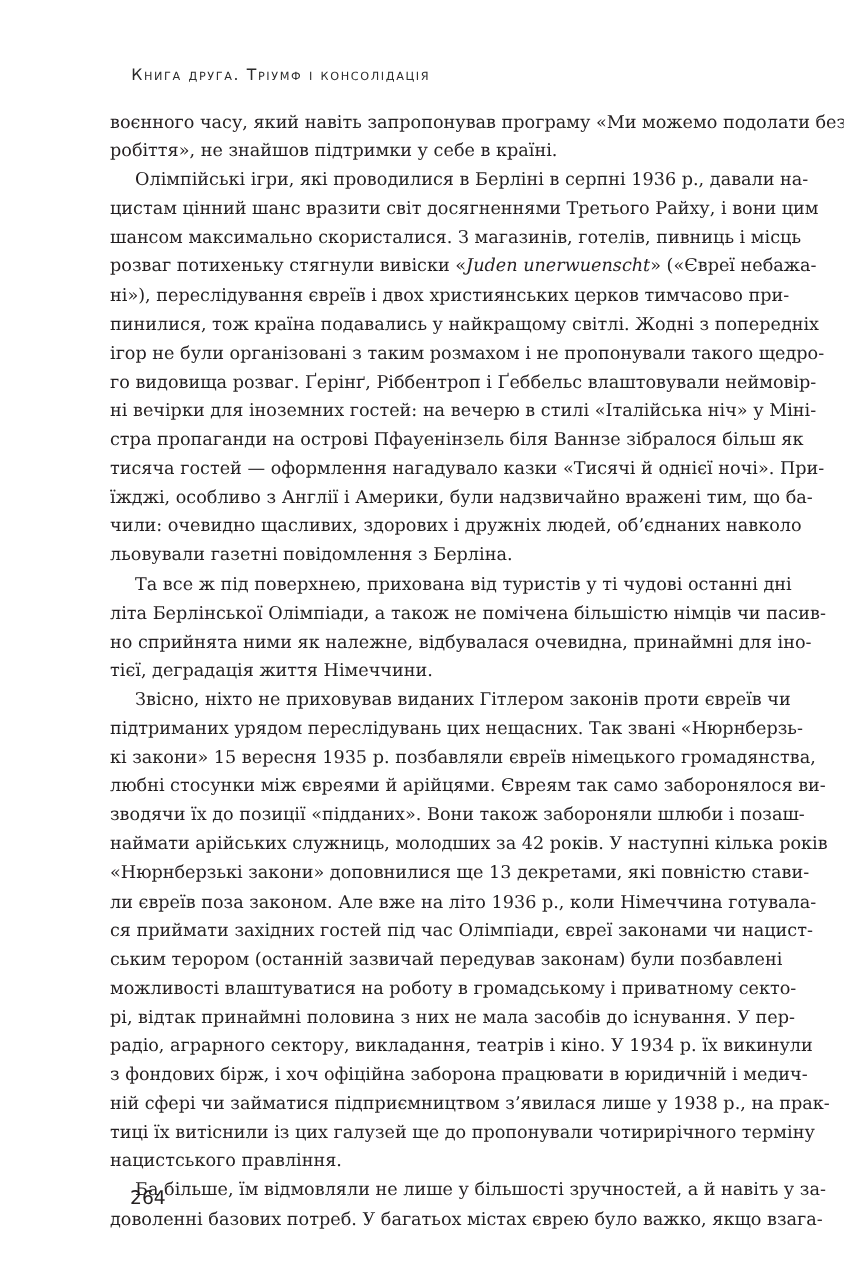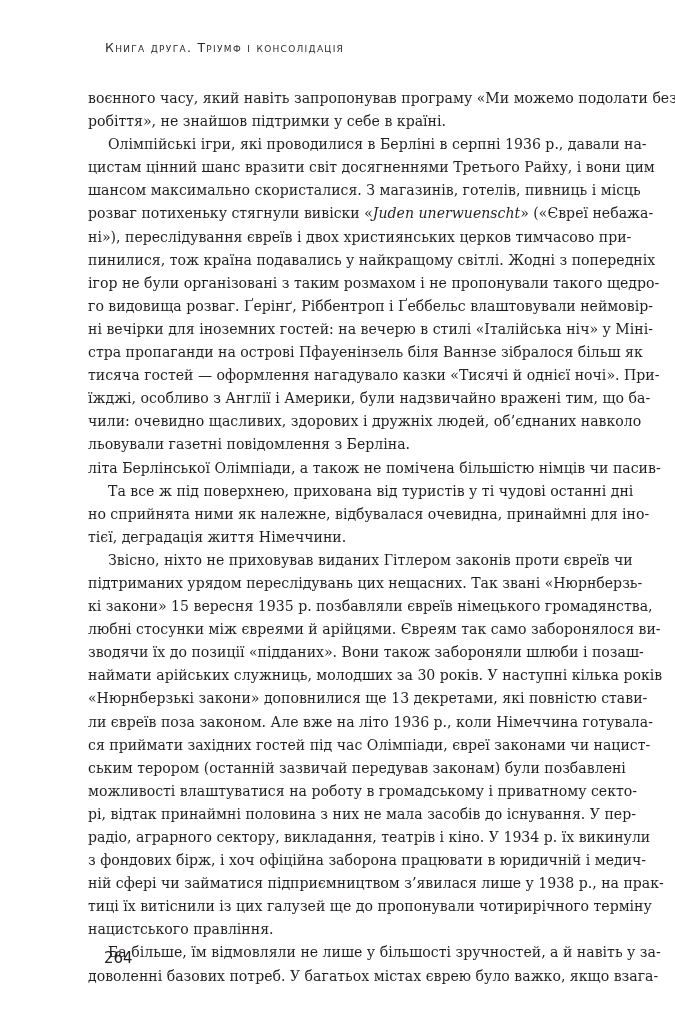--- a/index.html
+++ b/index.html
@@ -1,19 +1,19 @@
 <!DOCTYPE html>
 <html><head>
 <meta charset="utf-8">
 <style>
   html, body { margin: 0; padding: 0; background: #ffffff; }
   body { width: 675px; height: 1024px; position: relative; overflow: hidden; }
   .page { position: absolute; left: 0; top: 0; width: 675px; height: 1024px; background: #ffffff; color: #231f20; }
   .running-head {
-    position: absolute; left: 105px; top: 40px;
+    position: absolute; left: 105px; top: 52px;
     font-family: "DejaVu Sans", sans-serif; font-size: 12.5px; letter-spacing: 1.3px;
     font-variant: small-caps; color: #2a2a2a;
   }
   .body-text {
     position: absolute; left: 88px; top: 87px; width: 498px;
     font-family: "DejaVu Serif", serif; font-size: 14.1px; line-height: 23.1px; color: #231f20;
   }
   .line { display: block; white-space: nowrap; text-align: justify; text-align-last: justify; height: 23.1px; overflow: visible; }
   .line.last { text-align-last: left; }
   .line.indent { padding-left: 20px; }
@@ -39,30 +39,30 @@
     <span class="line">ні»), переслідування євреїв і двох християнських церков тимчасово при-</span>
     <span class="line">пинилися, тож країна подавались у найкращому світлі. Жодні з попередніх</span>
     <span class="line">ігор не були організовані з таким розмахом і не пропонували такого щедро-</span>
     <span class="line">го видовища розваг. Ґерінґ, Ріббентроп і Ґеббельс влаштовували неймовір-</span>
     <span class="line">ні вечірки для іноземних гостей: на вечерю в стилі «Італійська ніч» у Міні-</span>
     <span class="line">стра пропаганди на острові Пфауенінзель біля Ваннзе зібралося більш як</span>
     <span class="line">тисяча гостей — оформлення нагадувало казки «Тисячі й однієї ночі». При-</span>
     <span class="line">їжджі, особливо з Англії і Америки, були надзвичайно вражені тим, що ба-</span>
     <span class="line">чили: очевидно щасливих, здорових і дружніх людей, об’єднаних навколо</span>
     <span class="line last">льовували газетні повідомлення з Берліна.</span>
+    <span class="line indent">Та все ж під поверхнею, прихована від туристів у ті чудові останні дні</span>
     <span class="line">літа Берлінської Олімпіади, а також не помічена більшістю німців чи пасив-</span>
-    <span class="line indent">Та все ж під поверхнею, прихована від туристів у ті чудові останні дні</span>
     <span class="line">но сприйнята ними як належне, відбувалася очевидна, принаймні для іно-</span>
     <span class="line last">тієї, деградація життя Німеччини.</span>
     <span class="line indent">Звісно, ніхто не приховував виданих Гітлером законів проти євреїв чи</span>
     <span class="line">підтриманих урядом переслідувань цих нещасних. Так звані «Нюрнберзь-</span>
     <span class="line">кі закони» 15 вересня 1935 р. позбавляли євреїв німецького громадянства,</span>
     <span class="line">любні стосунки між євреями й арійцями. Євреям так само заборонялося ви-</span>
     <span class="line">зводячи їх до позиції «підданих». Вони також забороняли шлюби і позаш-</span>
-    <span class="line">наймати арійських служниць, молодших за 30 років. У наступні кілька років</span>
+    <span class="line">наймати арійських служниць, молодших за 42 років. У наступні кілька років</span>
     <span class="line">«Нюрнберзькі закони» доповнилися ще 13 декретами, які повністю стави-</span>
     <span class="line">ли євреїв поза законом. Але вже на літо 1936 р., коли Німеччина готувала-</span>
     <span class="line">ся приймати західних гостей під час Олімпіади, євреї законами чи нацист-</span>
     <span class="line">ським терором (останній зазвичай передував законам) були позбавлені</span>
     <span class="line">можливості влаштуватися на роботу в громадському і приватному секто-</span>
     <span class="line">рі, відтак принаймні половина з них не мала засобів до існування. У пер-</span>
     <span class="line">радіо, аграрного сектору, викладання, театрів і кіно. У 1934 р. їх викинули</span>
     <span class="line">з фондових бірж, і хоч офіційна заборона працювати в юридичній і медич-</span>
     <span class="line">ній сфері чи займатися підприємництвом з’явилася лише у 1938 р., на прак-</span>
     <span class="line">тиці їх витіснили із цих галузей ще до пропонували чотирирічного терміну</span>

